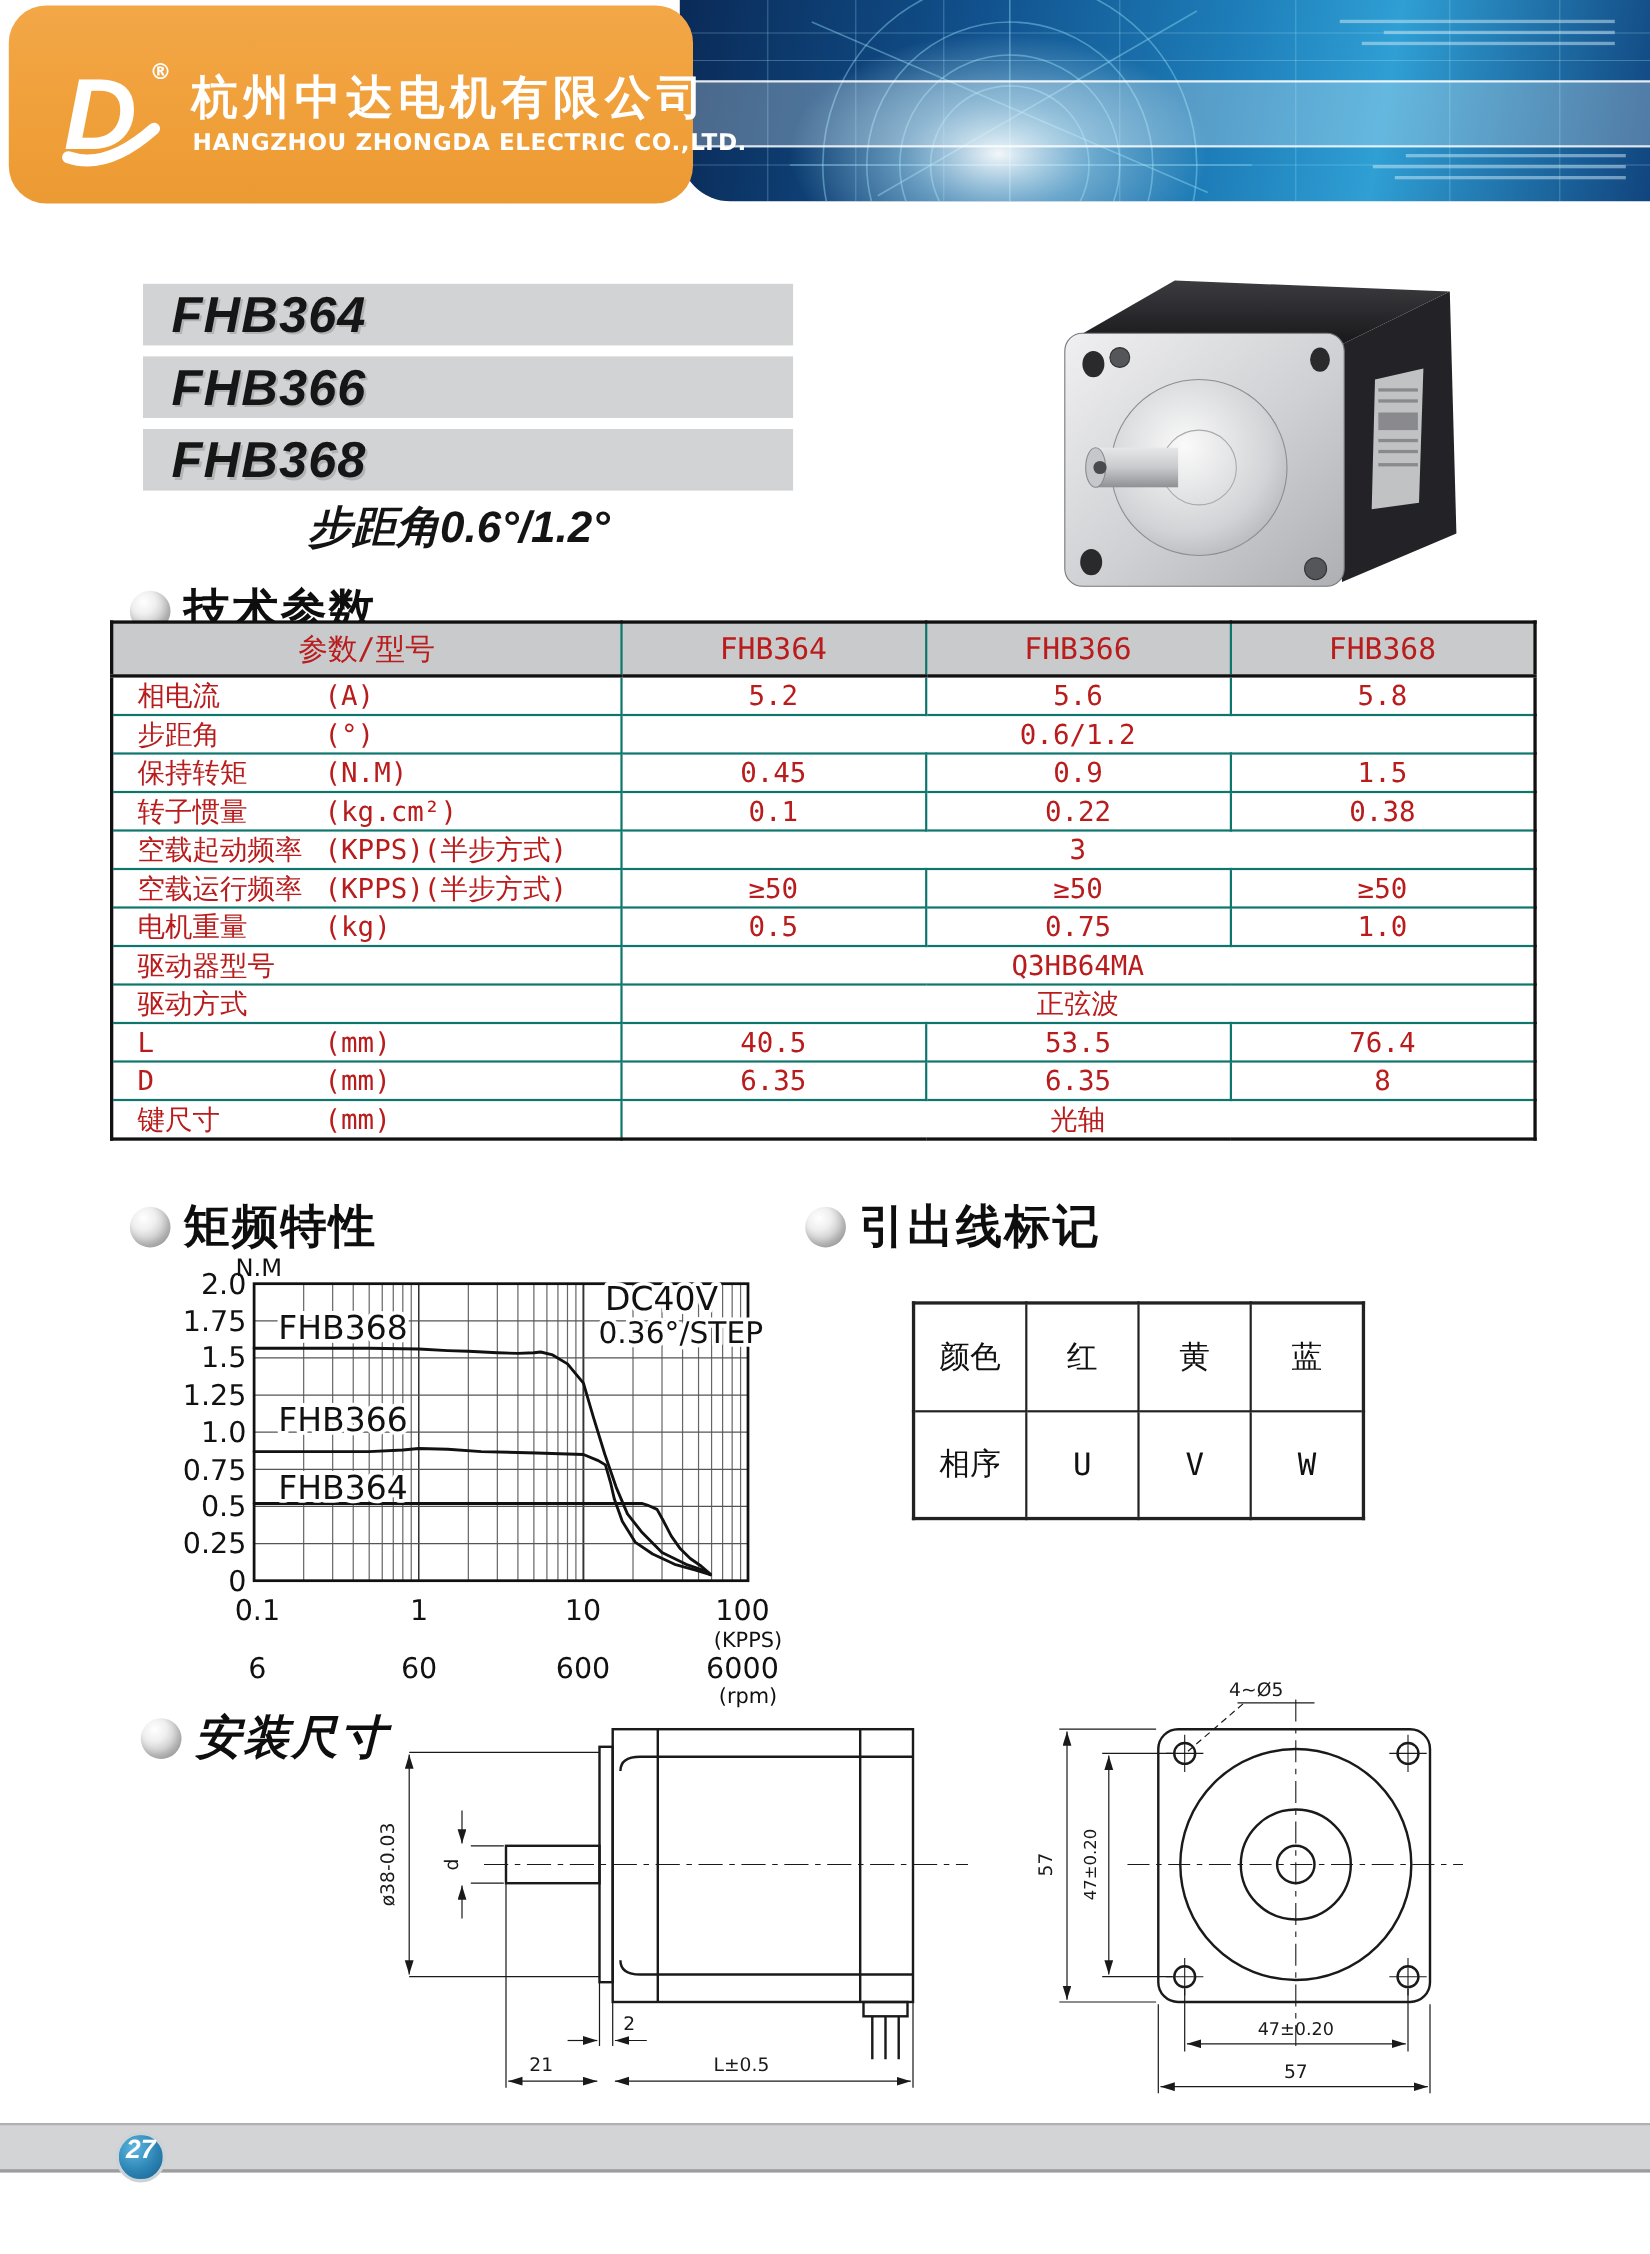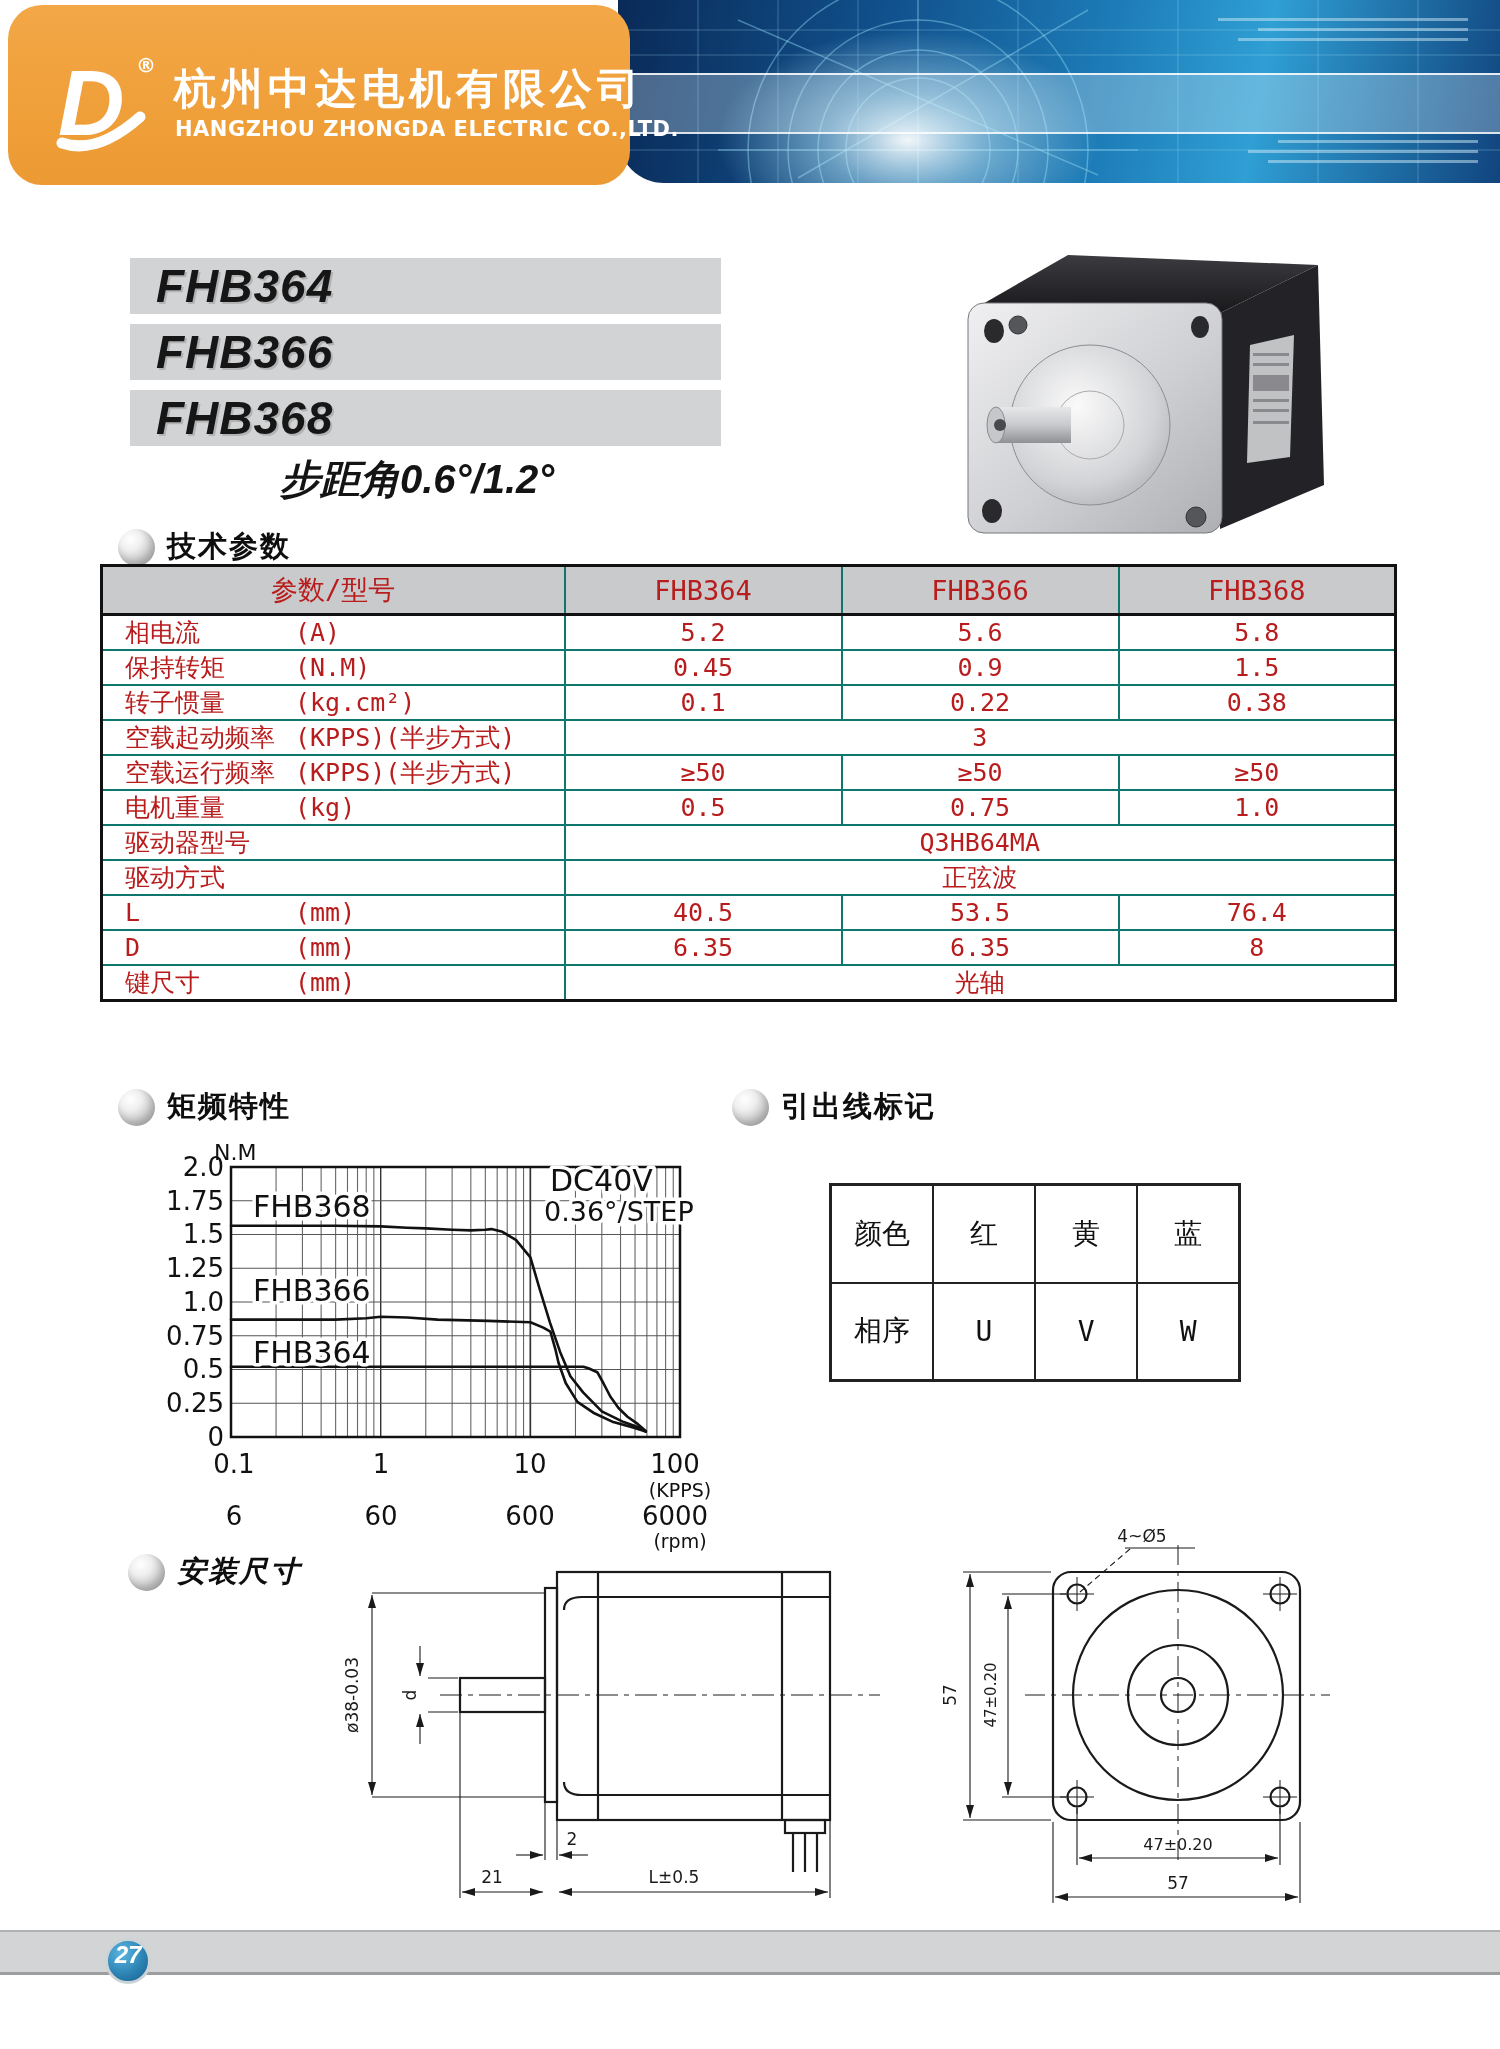--- a/index.html
+++ b/index.html
@@ -31,21 +31,21 @@
     font-size:46px; color:#161616; letter-spacing:1px; text-shadow:2px 2px 0 rgba(120,120,120,0.35); }
   .subtitle { position:absolute; left:280px; top:452px; width:402px; 
     font-style:italic; font-weight:800; font-size:40px; color:#141414;
     font-family:"Liberation Sans", sans-serif; }
 
   
   .section-title { position:absolute; display:flex; align-items:center; gap:12px; }
   .bullet { width:37px; height:37px; border-radius:50%;
     background:radial-gradient(circle at 34% 28%, #ffffff 0%, #efefef 30%, #c6c6c6 62%, #a5a5a5 100%);
     box-shadow:inset -3px -4px 6px rgba(0,0,0,0.13); flex:0 0 auto; }
-  .section-label { font-size:29px; font-weight:bold; color:#0e0e0e; letter-spacing:2px; white-space:nowrap; }
+  .section-label { font-size:42px; font-weight:bold; color:#0e0e0e; letter-spacing:2px; white-space:nowrap; }
 
   
   table.spec { position:absolute; left:100px; top:564px; width:1294px; border-collapse:collapse;
     table-layout:fixed; font-family:"DejaVu Sans Mono", monospace; border:3px solid #111; }
   table.spec th, table.spec td { border:2px solid #0f766e; color:#b91c1c; }
   table.spec thead th { height:44px; background:#c9cacb; font-size:27px; font-weight:normal;
     border-bottom:3px solid #111; }
   table.spec tbody td { height:33px; font-size:25px; text-align:center; padding:0; }
   td.param { text-align:left !important; padding-left:22px !important; white-space:nowrap;margin-top:36px; }
   td.param .pname { display:inline-block; min-width:170px; }
@@ -220,20 +220,24 @@
         <th>FHB366</th>
         <th>FHB368</th>
       </tr>
     </thead>
     <tbody>
       <tr>
         <td class="param"><span class="pname">相电流</span><span class="punit">(A)</span></td>
         <td>5.2</td>
         <td>5.6</td>
         <td>5.8</td>
+      </tr>
+      <tr>
+        <td class="param"><span class="pname">步距角</span><span class="punit">(°)</span></td>
+        <td colspan="3">0.6/1.2</td>
       </tr>
       <tr>
         <td class="param"><span class="pname">保持转矩</span><span class="punit">(N.M)</span></td>
         <td>0.45</td>
         <td>0.9</td>
         <td>1.5</td>
       </tr>
       <tr>
         <td class="param"><span class="pname">转子惯量</span><span class="punit">(kg.cm²)</span></td>
         <td>0.1</td>

